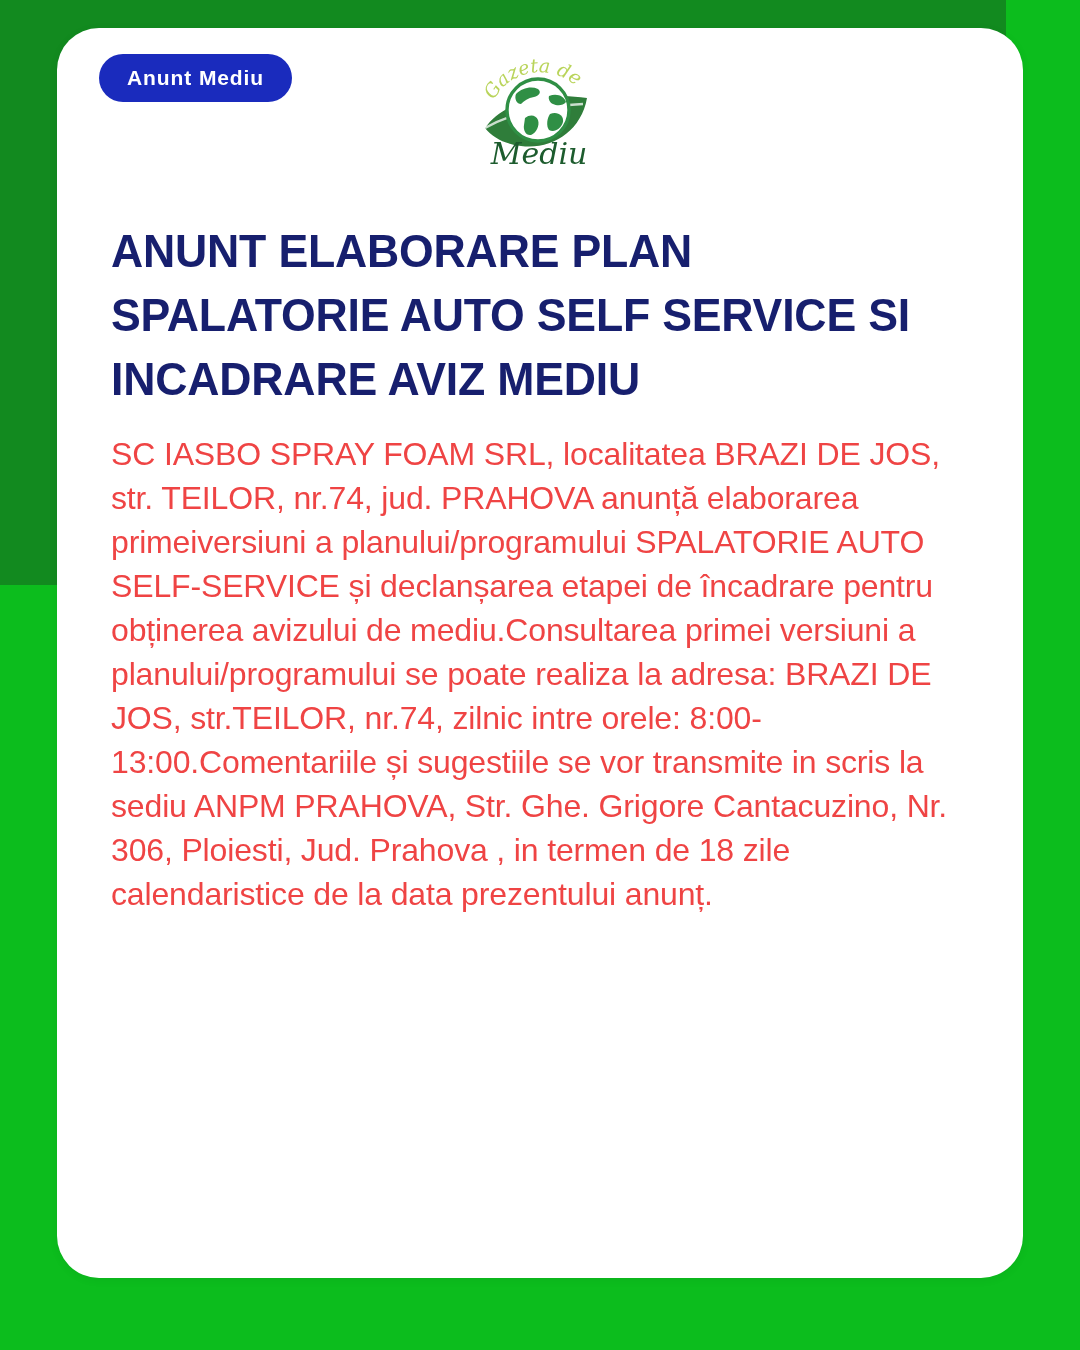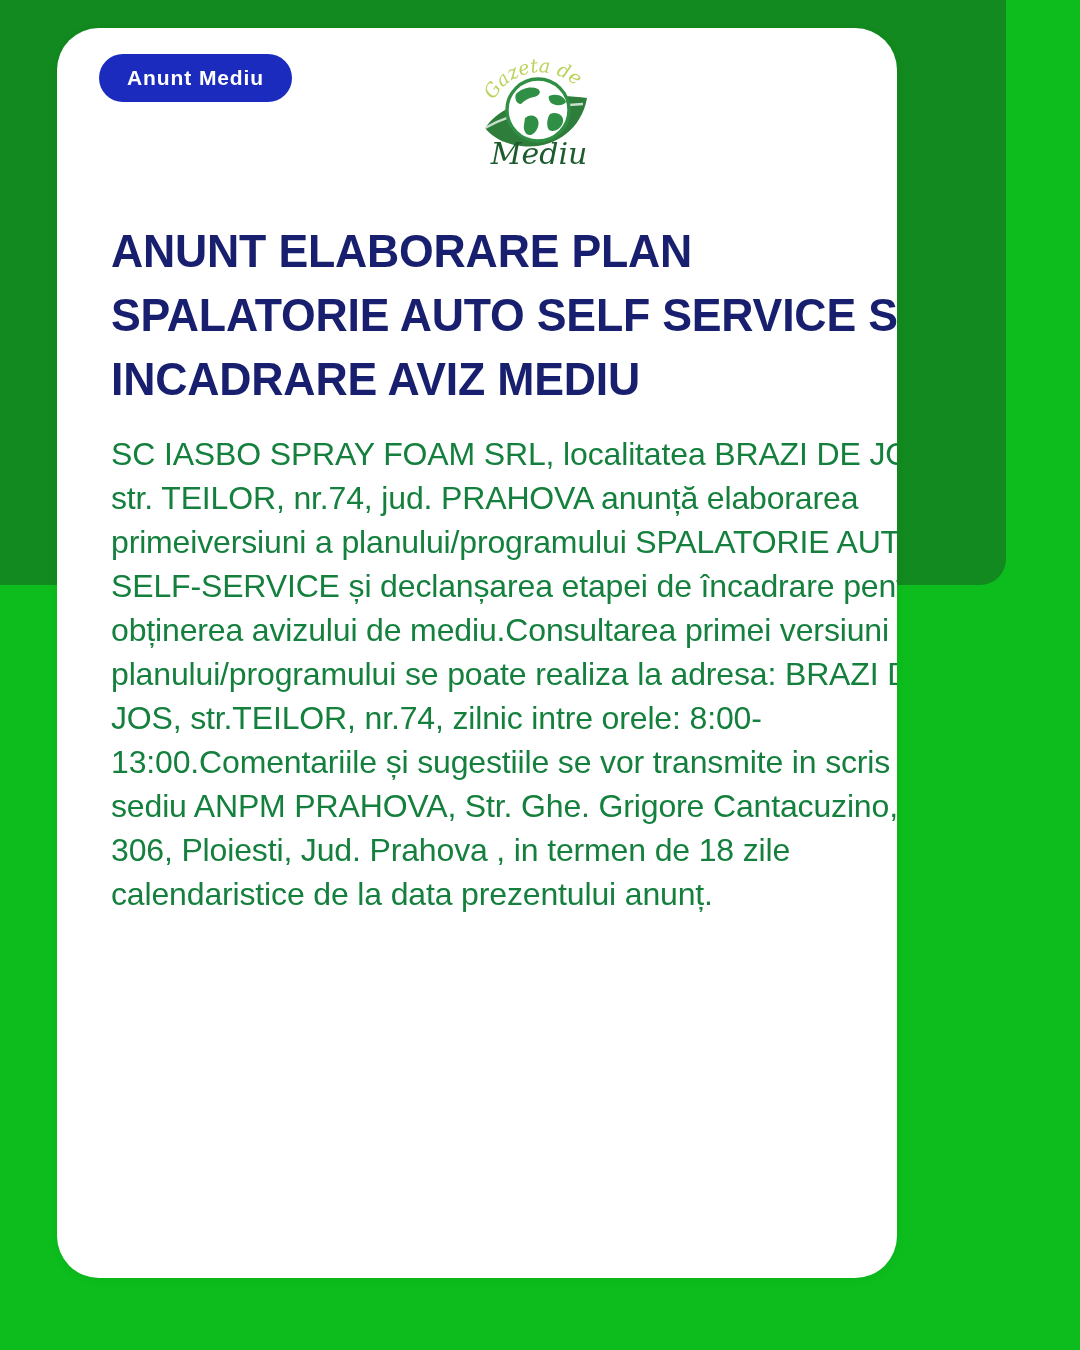--- a/index.html
+++ b/index.html
@@ -29,21 +29,21 @@
     height: 645px;
     background: #128a1f;
     border-bottom-right-radius: 26px;
   }
 
   
   #card {
     position: absolute;
     left: 57px;
     top: 28px;
-    width: 840px;
+    width: 966px;
     height: 1250px;
     background: #ffffff;
     border-radius: 42px;
     box-shadow: 0 2px 10px rgba(0,0,0,0.06);
     overflow: hidden;
   }
 
   
   #header-row {
     position: absolute;
@@ -94,21 +94,21 @@
     transform-origin: left top;
     text-transform: uppercase;
   }
 
   
   #body-text {
     position: absolute;
     left: 54px;
     top: 372px;
     width: 860px;
-    color: #15803d;
+    color: #ef4444;
     font-size: 32px;
     line-height: 44px;
     font-weight: 400;
     letter-spacing: -0.15px;
     font-family: "Liberation Sans", sans-serif;
     white-space: pre-wrap;
   }
 </style>
 </head>
 <body>

